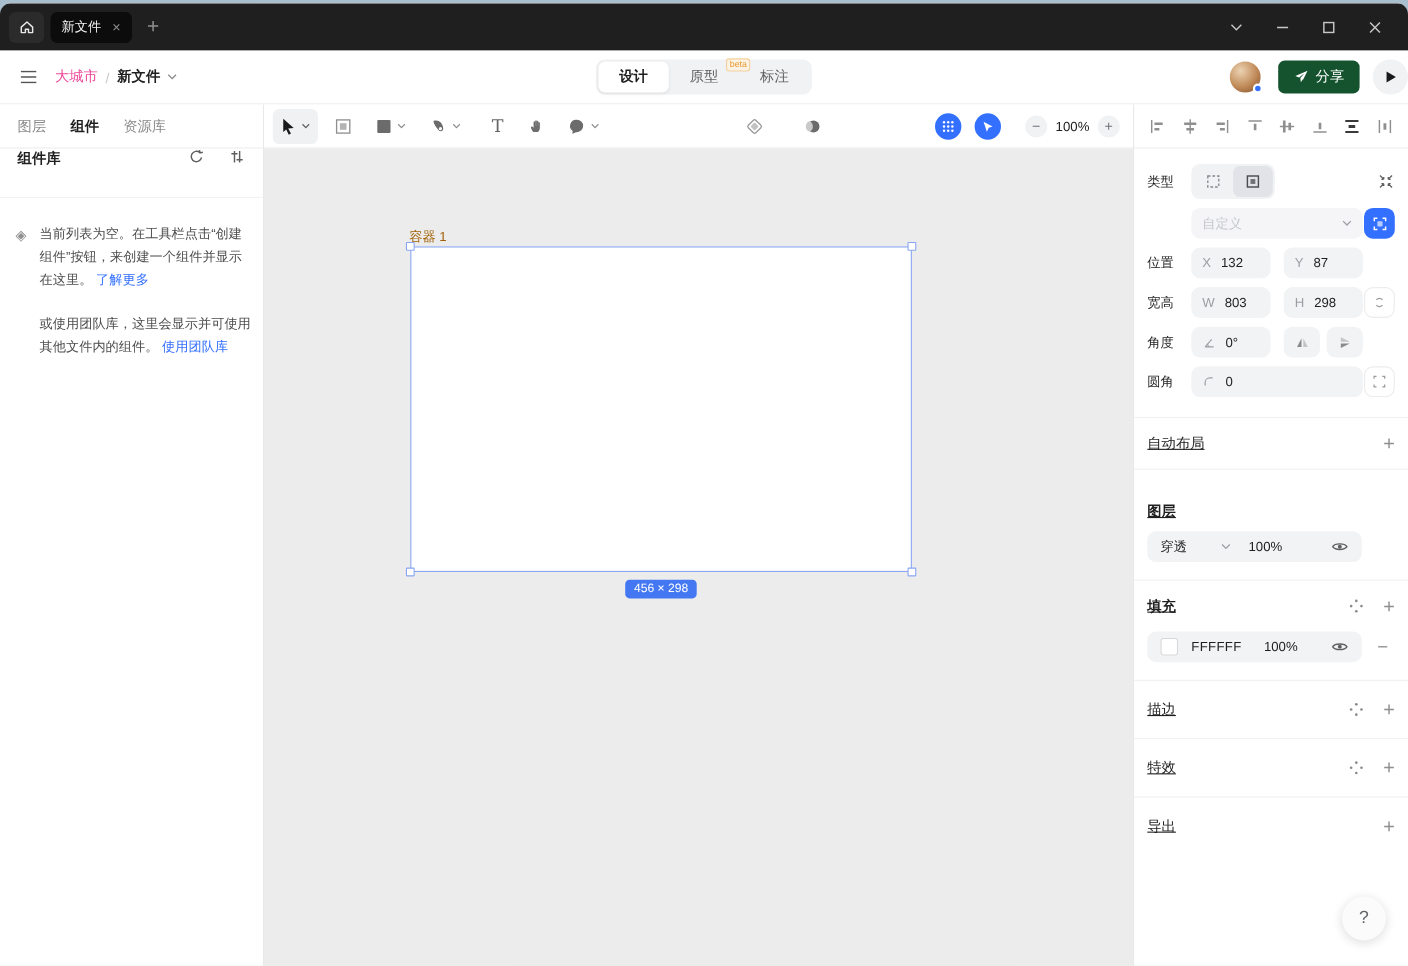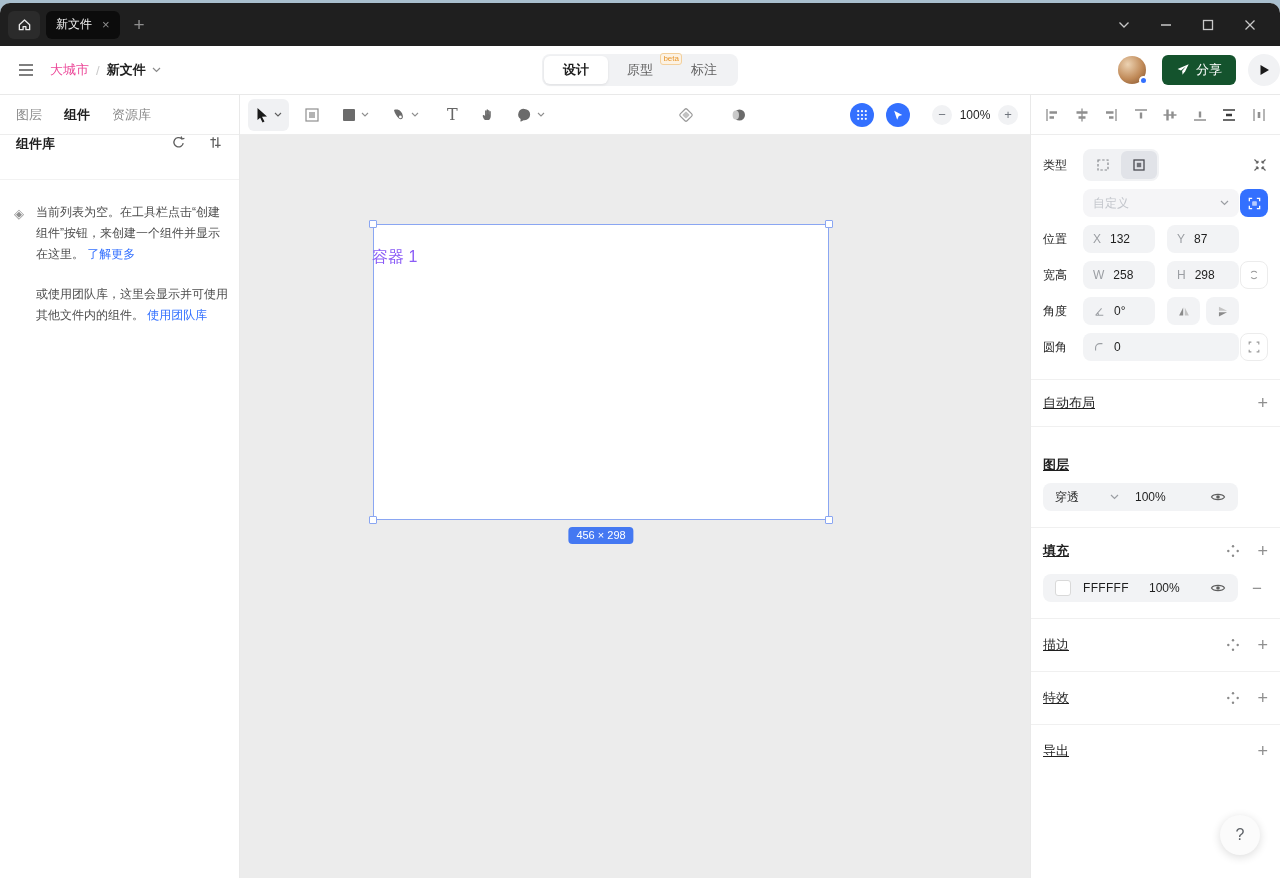--- a/index.html
+++ b/index.html
@@ -60,21 +60,21 @@
   .tool-group-mid { display:flex; margin-left:118px; gap:14px; }
   .tb-right { margin-left:auto; display:flex; align-items:center; margin-right:4px; }
   .blue-circle { width:24px; height:24px; border-radius:50%; background:#3370ff; display:flex; align-items:center; justify-content:center; cursor:pointer; }
   .blue-circle + .blue-circle { margin-left:12px; }
   .zoom-btn { width:20px; height:20px; border-radius:50%; background:#f1f2f4; color:#70757d; display:flex; align-items:center; justify-content:center; font-size:13px; cursor:pointer; line-height:1; }
   .zoom-out { margin-left:22px; }
   .zoom-val { width:46px; text-align:center; font-size:12px; color:#1f1f1f; cursor:pointer; }
 
   .canvas { flex:1; position:relative; background:#ececec; overflow:hidden; }
   .selection { position:absolute; left:133px; top:89px; width:456px; height:296px; background:#fff; border:1px solid #8aa6f2; }
-  .sel-label { position:absolute; top:-18px; left:-2px; font-size:16px; color:#8b5cf6; white-space:nowrap; cursor:pointer;margin-top:40px; }
+  .sel-label { position:absolute; top:-18px; left:-2px; font-size:12px; color:#a16207; white-space:nowrap; cursor:pointer; }
   .handle { position:absolute; width:8px; height:8px; background:#fff; border:1px solid #8aa6f2; border-radius:1px; }
   .h-tl { left:-5px; top:-5px; } .h-tr { right:-5px; top:-5px; }
   .h-bl { left:-5px; bottom:-5px; } .h-br { right:-5px; bottom:-5px; }
   .size-badge { position:absolute; left:50%; top:calc(100% + 8px); transform:translateX(-50%); background:#4478f2; color:#fff; font-size:11px; padding:2px 8px 3px; border-radius:4px; white-space:nowrap; }
 
   
   .right-panel { width:250px; flex:none; border-left:1px solid #e9e9e9; background:#fff; display:flex; flex-direction:column; position:relative; }
   .align-row { height:40px; border-bottom:1px solid #ededed; display:flex; align-items:center; justify-content:space-between; padding:0 13px; flex:none; }
   .align-ico { cursor:pointer; display:flex; }
   .inspector { flex:1; padding:0 12px; font-size:12px; color:#1f1f1f; overflow:hidden; }
@@ -498,21 +498,21 @@
           <div class="field">
             <span class="pfx">Y</span>
             <span class="val">87</span>
           </div>
         </div>
 
         <div class="prow">
           <span class="plabel">宽高</span>
           <div class="field">
             <span class="pfx">W</span>
-            <span class="val">258</span>
+            <span class="val">803</span>
           </div>
           <div class="field">
             <span class="pfx">H</span>
             <span class="val">298</span>
           </div>
           <div class="right-slot outline-btn">
             <span>
               <svg width="14" height="14" viewBox="0 0 16 16" fill="none" stroke="#9a9a9a" stroke-width="1.3">
                   <path d="M4.8 5.2a4.3 4.3 0 0 1 6.4 0"></path>
                   <path d="M11.2 10.8a4.3 4.3 0 0 1-6.4 0"></path>

